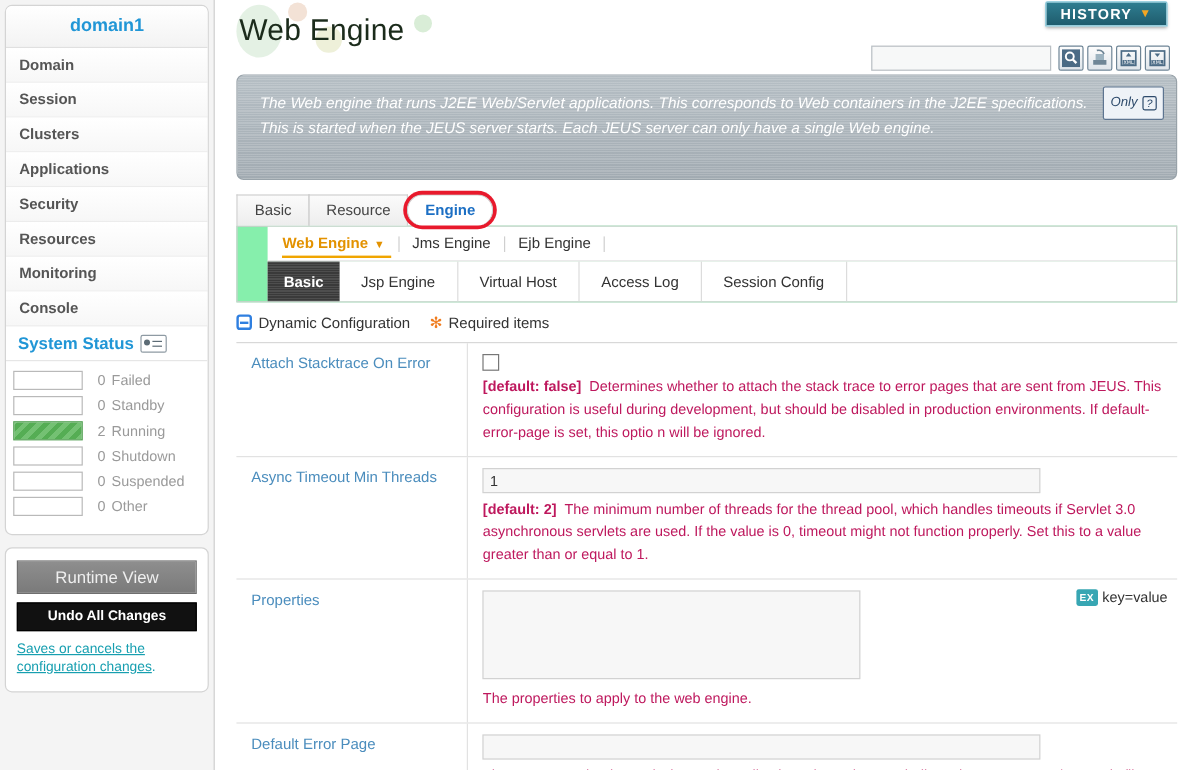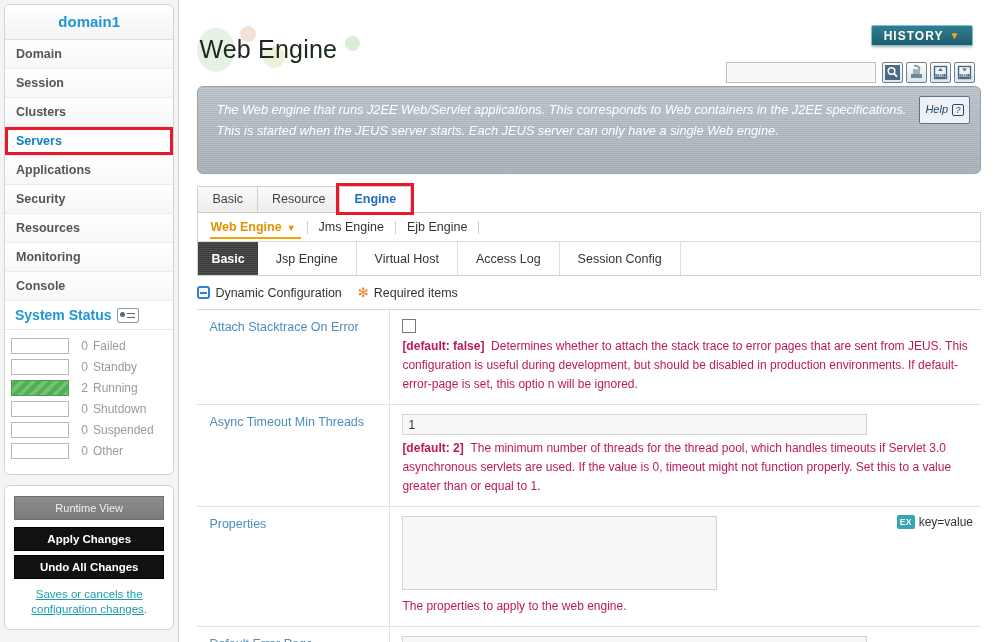--- a/index.html
+++ b/index.html
@@ -90,38 +90,38 @@
     background: repeating-linear-gradient(-45deg,#74c173 0 4px,#55ad54 4px 8px);
   }
   .status-count { color: #9a9a9a; font-size: 12px; width: 11px; text-align: right; margin-right: 5px;}
   .status-label { color: #9a9a9a; font-size: 12px; }
 
   .btn-card { margin-top: 10px; padding: 10px 9px 12px; }
   .btn-runtime {
     display: block; width: 100%;
     background: linear-gradient(#8e8e8e,#7a7a7a);
     color: #efefef; border: 1px solid #6e6e6e;
-    font-size: 11px; padding: 5px 0; text-align: center;
+    font-size: 14px; padding: 5px 0; text-align: center;
     margin-bottom: 7px; cursor: pointer;
   }
   .btn-dark {
     display: block; width: 100%;
     background: #111; color: #fff;
     border: 1px solid #000;
     font-size: 11.5px; font-weight: bold; padding: 5px 0; text-align: center;
     margin-bottom: 4px; cursor: pointer;
   }
   .save-note {
-    text-align: center; font-size: 11.5px; line-height: 15px;
+    font-size: 11.5px; line-height: 15px;
     color: #179fb0; margin-top: 8px;
   }
   .save-note a { color: #179fb0; text-decoration: underline; }
 
   
-  .main { width: 835px; height: 616px; position: relative; padding: 0 12px 0 14px; margin-top: 24px; }
+  .main { width: 835px; height: 616px; position: relative; padding: 0 12px 0 14px; }
 
   .titlebar { position: relative; height: 62px; }
   .page-title {
     position: absolute; left: 6px; top: 11px;
     font-size: 25px; color: #1b2b1b; letter-spacing: .2px;
   }
   .deco { position: absolute; border-radius: 50%; }
   .d1 { left: 4px;  top: 4px;  width: 38px; height: 44px; background: #dfeedf; opacity:.85; }
   .d2 { left: 47px; top: 2px;  width: 16px; height: 16px; background: #f3e2d6; }
   .d3 { left: 70px; top: 22px; width: 22px; height: 22px; background: #eef0d9; }
@@ -188,25 +188,25 @@
   .tab1 {
     border: 1px solid #cfcfcf; border-bottom: none;
     background: linear-gradient(#fbfbfb,#ededed);
     padding: 5px 14px 6px; font-size: 12.5px; color: #444;
     margin-right: -1px; cursor: pointer;
   }
   .tab1.active {
     background: #fff; color: #1c6fc4; font-weight: bold;
     position: relative; z-index: 2;
   }
-  .tab1.redbox { box-shadow: 0 0 0 3px #e8192c; z-index: 4; }
+  .tab1.redbox { box-shadow: 0 0 0 3px #e8192c; z-index: 4; border-radius: 13px; }
 
   .panel {
     margin-left: 4px;
-    border: 1px solid #cfcfcf; background: #86efac;
+    border: 1px solid #cfcfcf; background: #86efac; padding-left: 25px;
   }
   
   .tabs2 {
     display: flex; align-items: center;
     height: 29px; padding: 0 10px;
     border-bottom: 1px solid #dcdcdc;
     background: #fff;
   }
   .tab2 { font-size: 12.5px; color: #333; padding: 0 11px; cursor: pointer; position: relative; }
   .tab2:first-child { padding-left: 2px; }
@@ -303,21 +303,20 @@
 
 <div class="app">
 
   <div class="sidebar">
 
     <div class="side-card">
       <div class="domain-title">domain1</div>
       <div class="nav-item">Domain</div>
       <div class="nav-item">Session</div>
       <div class="nav-item">Clusters</div>
-      <div class="nav-item selected">Servers</div>
       <div class="nav-item">Applications</div>
       <div class="nav-item">Security</div>
       <div class="nav-item">Resources</div>
       <div class="nav-item">Monitoring</div>
       <div class="nav-item">Console</div>
 
       <div class="sys-head">
         <span>System Status</span>
         <span class="laptop-icon"></span>
       </div>
@@ -350,21 +349,20 @@
         <div class="status-row">
           <span class="status-bar"></span>
           <span class="status-count">0</span>
           <span class="status-label">Other</span>
         </div>
       </div>
     </div>
 
     <div class="side-card btn-card">
       <button class="btn-runtime">Runtime View</button>
-      <button class="btn-dark">Apply Changes</button>
       <button class="btn-dark">Undo All Changes</button>
       <div class="save-note"><a href="#">Saves or cancels the configuration changes</a><span>.</span></div>
     </div>
   </div>
 
   <div class="main">
 
     <div class="titlebar">
       <span class="deco d1"></span>
       <span class="deco d2"></span>
@@ -408,21 +406,21 @@
               <rect x="2.5" y="9" width="10" height="4" fill="#4b6b85"></rect>
               <text x="7.5" y="12.4" font-size="4" fill="#fff" text-anchor="middle" font-family="DejaVu Sans">XML</text>
             </svg>
         </button>
       </div>
     </div>
 
     <div class="desc-panel">
       <span>The Web engine that runs J2EE Web/Servlet applications. This corresponds to Web containers in the J2EE specifications. This is started when the JEUS server starts. Each JEUS server can only have a single Web engine.</span>
       <div class="help-btn">
-        <span>Help</span>
+        <span>Only</span>
         <span class="help-q">?</span>
       </div>
     </div>
 
     <div class="tabs1">
       <div class="tab1">Basic</div>
       <div class="tab1">Resource</div>
       <div class="tab1 active redbox">Engine</div>
     </div>
 

